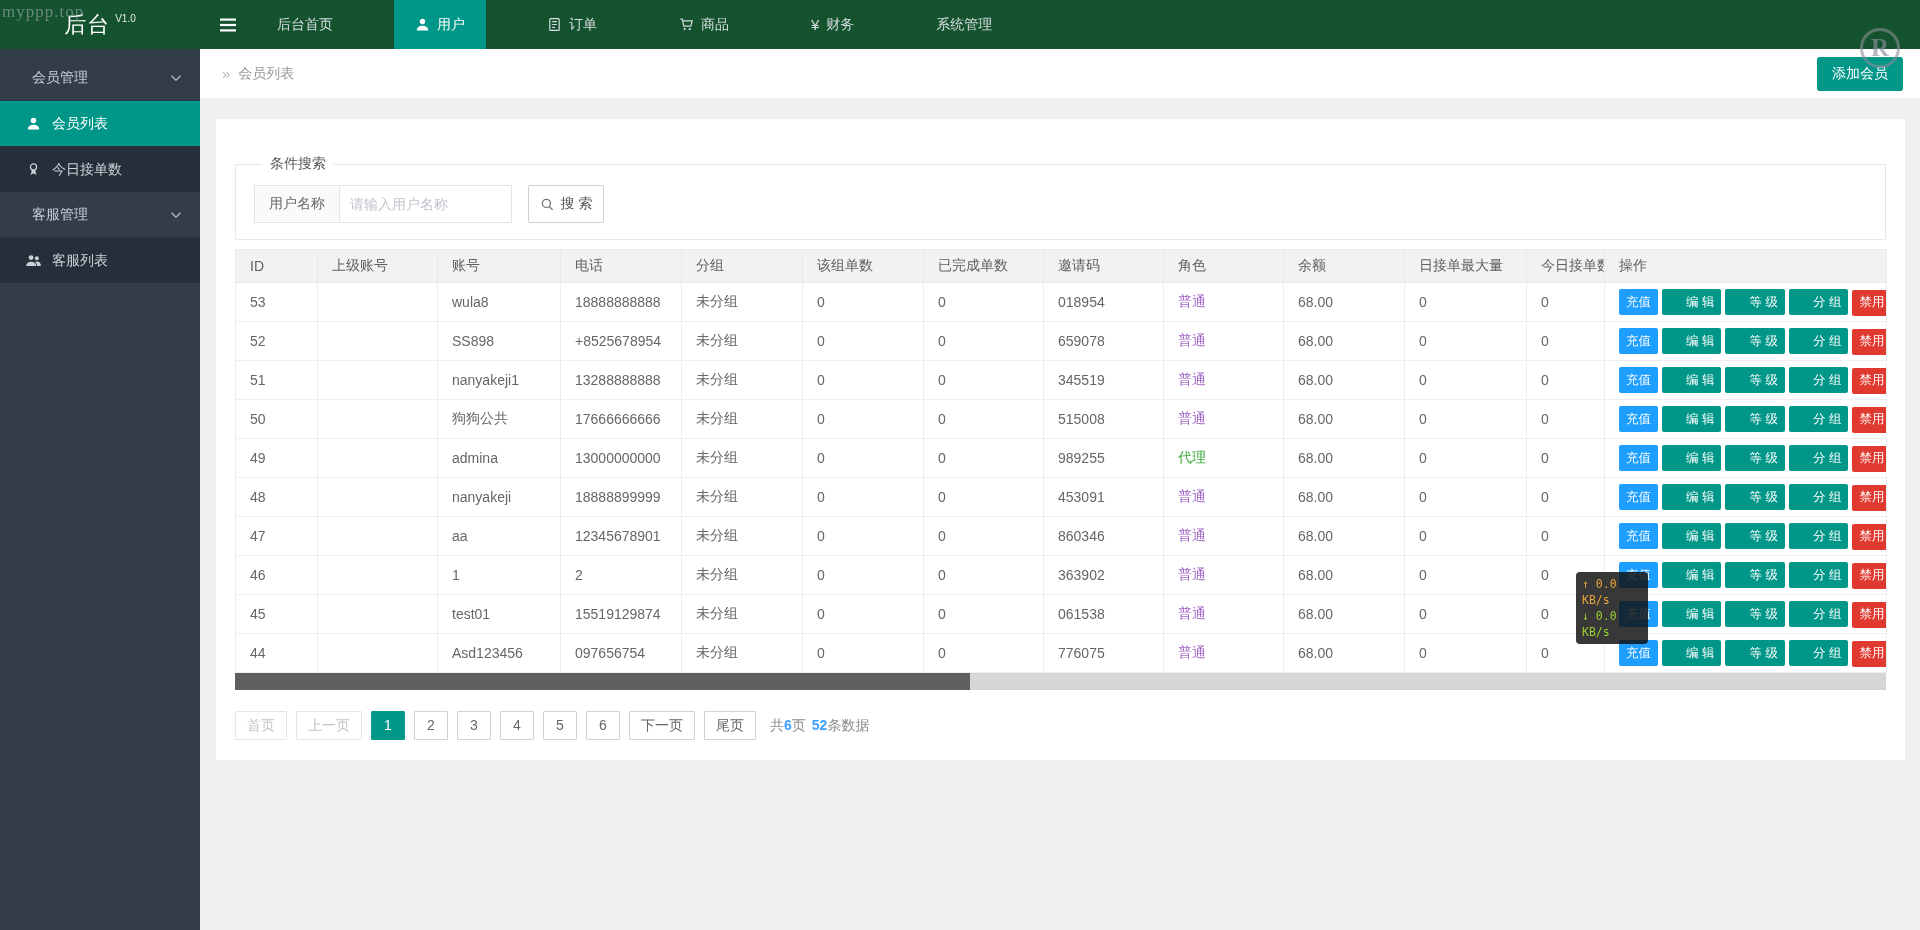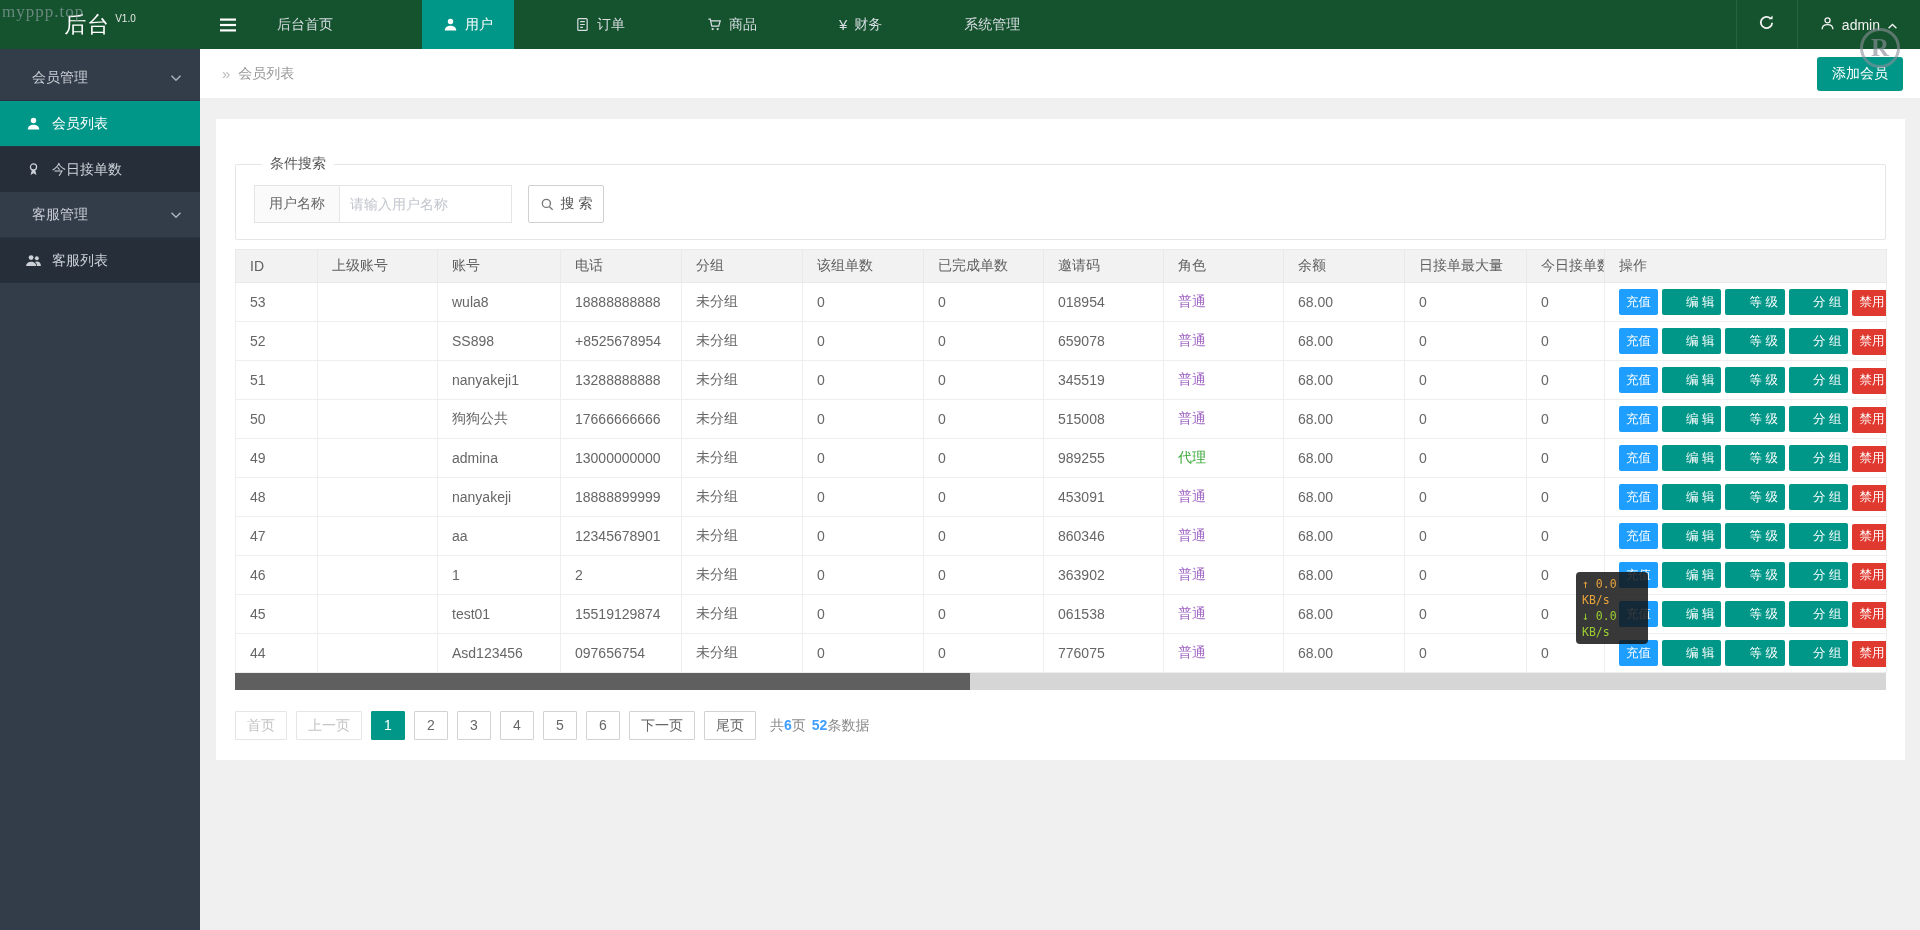--- a/index.html
+++ b/index.html
@@ -8,21 +8,21 @@
   #app { position:relative; width:1920px; height:930px; }
 
   
   .topbar { position:absolute; left:0; top:0; width:1920px; height:49px; background:#14532d; display:flex; align-items:stretch; color:#dfe3e8; z-index:5; }
   .logo-area { width:200px; display:flex; align-items:center; justify-content:center; color:#fff; }
   .logo-text { font-size:22px; letter-spacing:1px; }
   .logo-ver { font-size:10px; margin-left:5px; margin-top:-12px; color:#e8e8e8; }
   .hamburger { width:56px; display:flex; align-items:center; justify-content:center; cursor:pointer; color:#fff; }
   .nav { display:flex; align-items:stretch;gap:40px; }
   .nav-item { display:flex; align-items:center; gap:7px; padding:0 21px; font-size:14px; color:#d8dde4; cursor:pointer; }
-  .nav-item.active { background:var(--accent); color:#fff;margin-left:28px; }
+  .nav-item.active { background:var(--accent); color:#fff; }
   .nav-item .icon { display:flex; align-items:center; }
   .yen-glyph { font-size:15px; }
   .topbar-right { margin-left:auto; display:flex; align-items:stretch; }
   .refresh-btn { width:62px; display:flex; align-items:center; justify-content:center; border-left:1px solid rgba(255,255,255,.09); border-right:1px solid rgba(255,255,255,.09); cursor:pointer; color:#f2f2f2; }
   .user-btn { display:flex; align-items:center; gap:7px; padding:0 22px; font-size:14px; color:#f2f2f2; cursor:pointer; }
 
   
   .sidebar { position:absolute; left:0; top:49px; width:200px; height:881px; background:#323d49; padding-top:6px; z-index:4; }
   .side-group-header { height:45px; display:flex; align-items:center; padding:0 18px 0 20px; color:#c9ced6; font-size:14px; cursor:pointer;margin-left:12px; }
   .side-group-header .chev { margin-left:auto; color:#aab1bb; display:flex; }
@@ -131,44 +131,20 @@
         <div class="nav-item">
           <span class="icon">
             <span class="yen-glyph">¥</span>
           </span>
           <span>财务</span>
         </div>
         <div class="nav-item">
           <span>系统管理</span>
         </div>
       </div>
-    <div class="topbar-right">
-      <div class="refresh-btn">
-        <span class="icon">
-          <svg viewBox="0 0 18 18" width="17" height="17" fill="none" stroke="currentColor" stroke-width="1.9">
-              <path d="M15 9.2a6 6 0 1 1-1.7-4.4"></path>
-              <path d="M15.4 1.6v4h-4z" fill="currentColor" stroke="none"></path>
-            </svg>
-        </span>
-      </div>
-      <div class="user-btn">
-        <span class="icon">
-          <svg viewBox="0 0 16 16" width="15" height="15" fill="none" stroke="currentColor" stroke-width="1.4">
-              <circle cx="8" cy="4.6" r="2.7"></circle>
-              <path d="M2.3 14.2c0-3.3 2.6-5 5.7-5s5.7 1.7 5.7 5"></path>
-            </svg>
-        </span>
-        <span>admin</span>
-        <span class="icon">
-          <svg viewBox="0 0 12 8" width="11" height="7" fill="none" stroke="currentColor" stroke-width="1.6">
-              <path d="M1.5 6L6 1.8 10.5 6"></path>
-            </svg>
-        </span>
-      </div>
-    </div>
   </div>
 
   <div class="sidebar">
       <div class="side-group-header">
         <span>会员管理</span>
         <span class="chev">
           <svg viewBox="0 0 12 8" width="12" height="8" fill="none" stroke="currentColor" stroke-width="1.5">
             <path d="M1.5 1.8L6 6.2 10.5 1.8"></path>
           </svg>
         </span>

